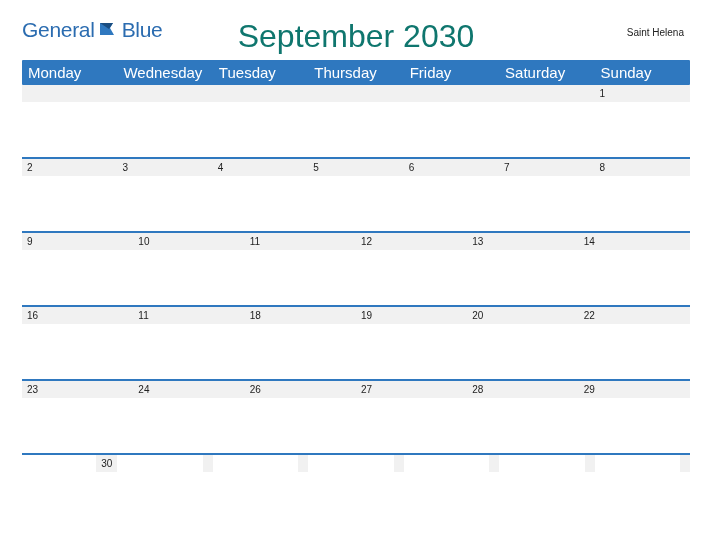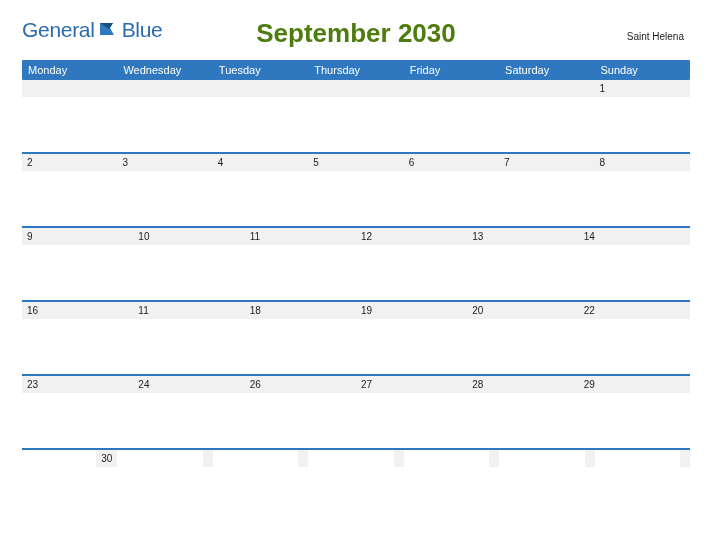--- a/index.html
+++ b/index.html
@@ -8,21 +8,21 @@
     background: #ffffff;
     width: 712px;
     height: 550px;
     overflow: hidden;
   }
   .page {
     padding: 16px 22px 20px 22px;
   }
   .header {
     display: flex;
-    align-items: flex-end;
+    align-items: center;
     justify-content: space-between;
     margin-bottom: 18px;
     position: relative;
   }
   .logo {
     display: flex;
     align-items: center;
     gap: 2px;
     font-size: 21px;
     letter-spacing: -0.3px;
@@ -31,43 +31,43 @@
   .logo .general { color: #2b6cb0; font-weight: 400; }
   .logo .blue { color: #2b6cb0; font-weight: 400; }
   .logo-icon {
     display: inline-block;
     margin: 0 1px 0 2px;
   }
   .title {
     position: absolute;
     left: 50%;
     transform: translateX(-50%);
-    font-size: 26px;
-    font-weight: 700;
-    color: #4d7c0f;
+    font-size: 32px;
+    font-weight: 400;
+    color: #0f766e;
     top: 2px;
   }
   .region {
     font-size: 10px;
     color: #222;
     margin-top: 6px;
     margin-right: 6px;
   }
   .calendar {
     width: 100%;
   }
   .dayhead-row {
     display: flex;
     background: #2f78bf;
     border-radius: 1px;
   }
   .dayhead {
     flex: 1;
     color: #fff;
-    font-size: 11px;
+    font-size: 15px;
     padding: 4px 6px 4px 6px;
     text-align: left;
   }
   .week {
     display: flex;
     border-top: 2px solid #2f78bf;
   }
   .week.first { border-top: none; }
   .cell {
     flex: 1;

